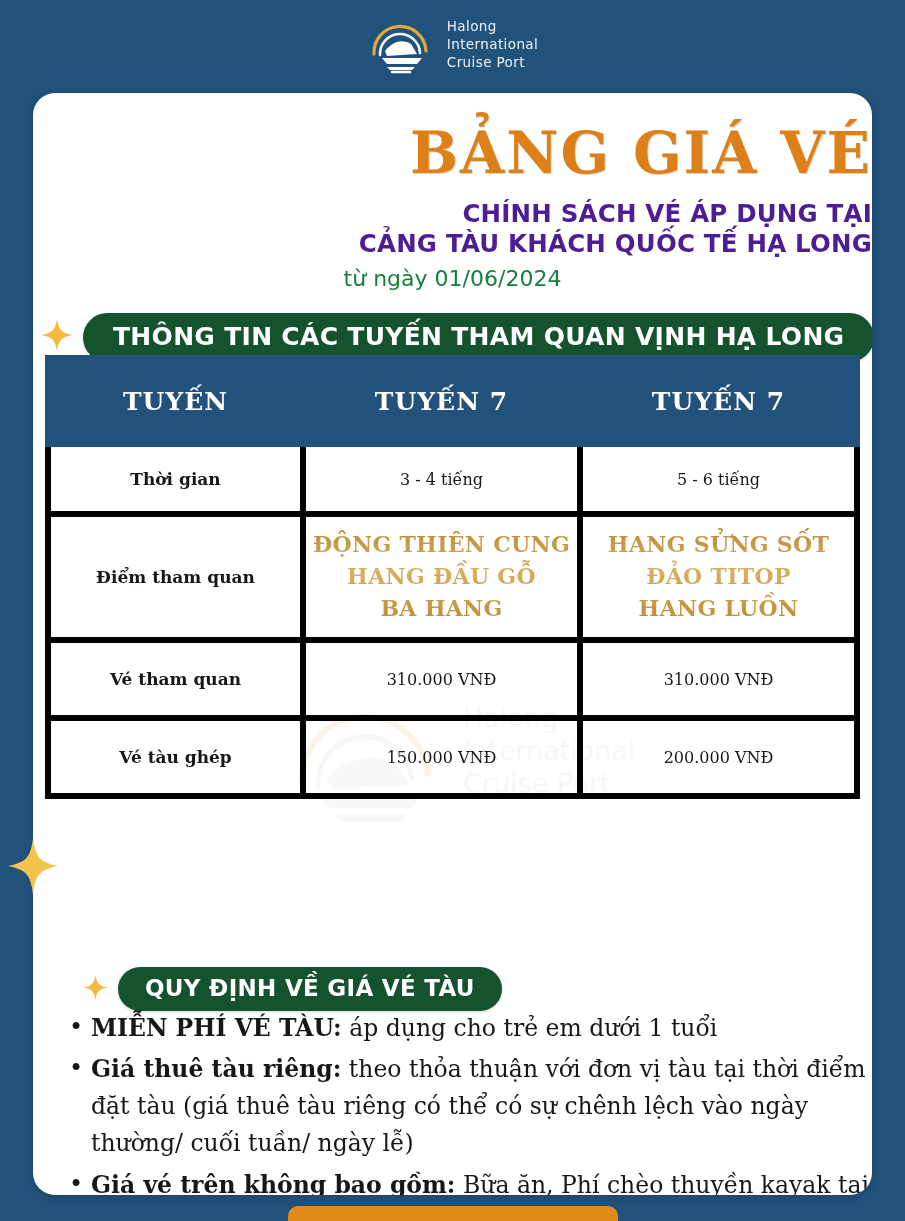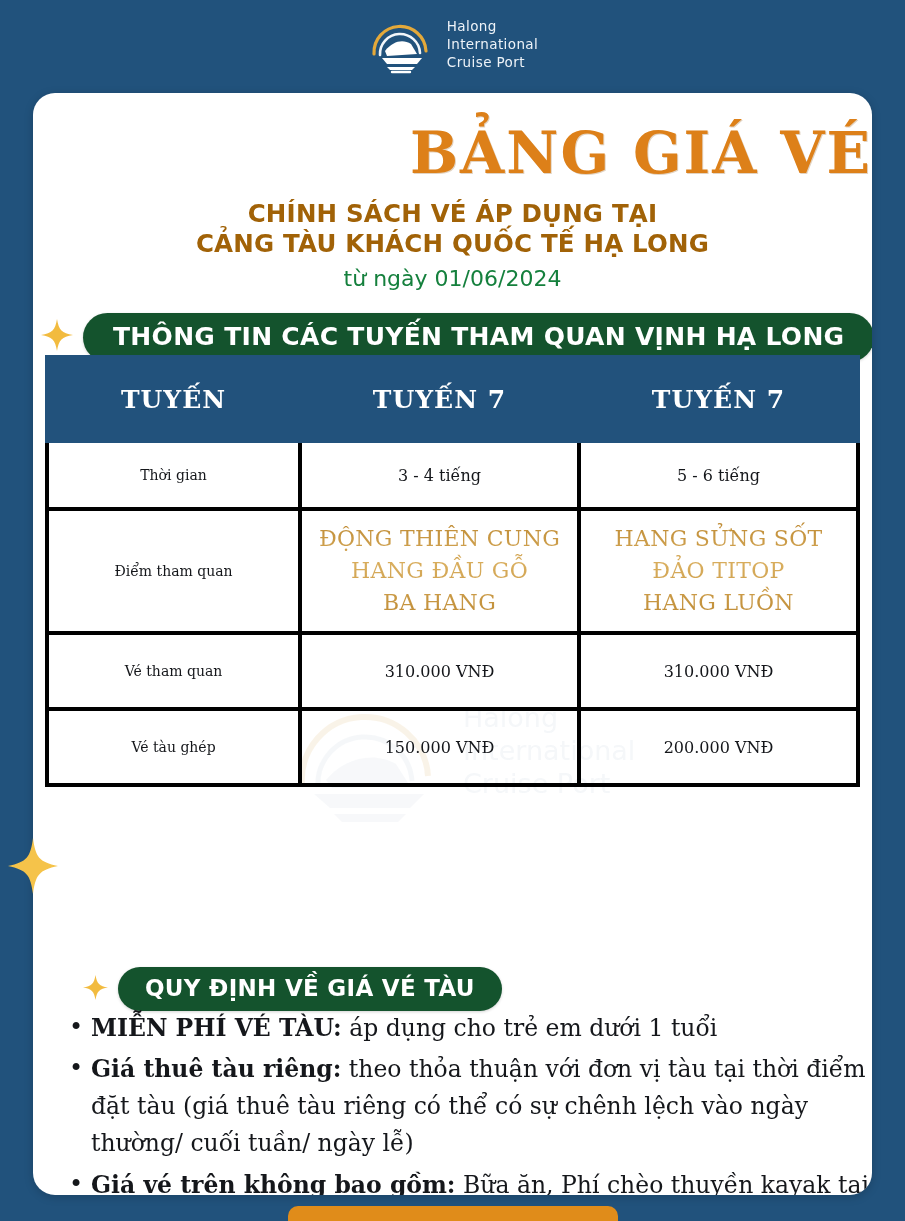--- a/index.html
+++ b/index.html
@@ -72,26 +72,26 @@
     text-align: right;
     font-family: "DejaVu Serif", serif;
     font-weight: 700;
     font-size: 57px;
     letter-spacing: 2px;
     color: #dd8019;
     text-shadow: 1px 1px 0 rgba(140,80,10,.25);
   }
   .sub-title {
     margin: 13px 0 0;
-    text-align: center;
+    text-align: right;
     font-family: "DejaVu Sans", sans-serif;
     font-weight: 700;
     font-size: 24.5px;
     line-height: 1.22;
-    color: #a16207;
+    color: #4c1d95;
     letter-spacing: .2px;
   }
   .sub-date {
     margin: 7px 0 0;
     text-align: center;
     font-family: "DejaVu Sans", sans-serif;
     font-size: 22px;
     color: #15803d;
   }
 
@@ -137,55 +137,55 @@
     width: 815px;
   }
   table {
     width: 100%;
     border-collapse: collapse;
     table-layout: fixed;
     position: relative;
     background: transparent;
   }
   th, td {
-    border: 4px solid #000000;
+    border: 6px solid #000000;
     text-align: center;
     vertical-align: middle;
   }
   thead th {
     background: #22527c;
     color: #ffffff;
     font-family: "DejaVu Serif", serif;
     font-weight: 700;
     font-size: 25px;
     letter-spacing: 1px;
     height: 78px;
     border-color: #22527c;
   }
   .col-label { width: 247px; }
 
   td.rowlabel {
     font-family: "DejaVu Serif", serif;
-    font-weight: 400;
-    font-size: 14px;
+    font-weight: 700;
+    font-size: 17px;
     color: #15171b;
   }
   td.val {
     font-family: "DejaVu Serif", serif;
     font-size: 16px;
     color: #15171b;
   }
   tr.r-time td { height: 62px; }
   tr.r-spots td { height: 118px; }
   tr.r-sight td, tr.r-boat td { height: 70px; }
   tr.r-total td { height: 76px; }
 
   .spots {
     font-family: "DejaVu Serif", serif;
-    font-weight: 400;
+    font-weight: 700;
     font-size: 22px;
     line-height: 1.45;
     letter-spacing: .3px;
     color: #c08a2c;
     background: linear-gradient(180deg,#b8822a 0%,#d9ae5e 45%,#b8822a 100%);
     -webkit-background-clip: text;
     background-clip: text;
     -webkit-text-fill-color: transparent;
   }
   .total {

